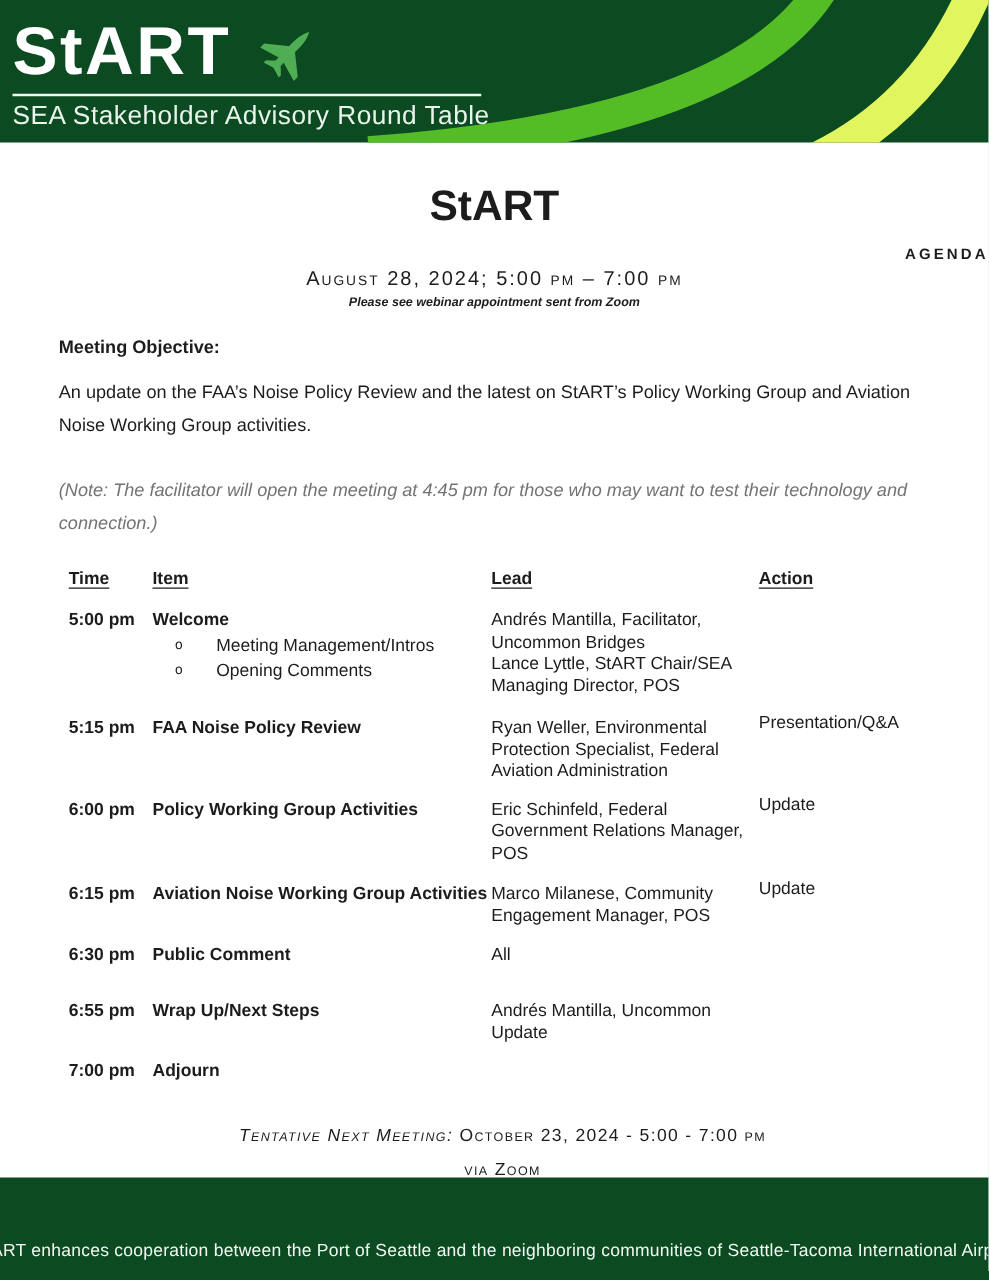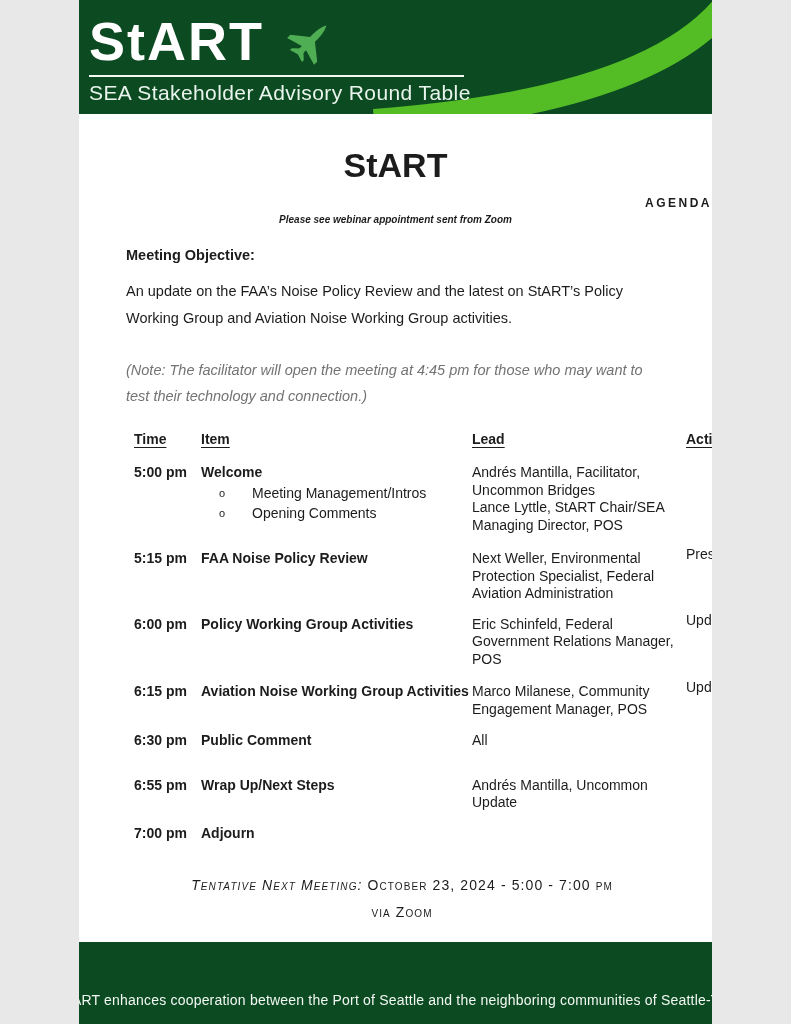--- a/index.html
+++ b/index.html
@@ -1,18 +1,18 @@
 <!DOCTYPE html>
 <html><head>
 <meta charset="utf-8">
 <style>
   * { margin:0; padding:0; box-sizing:border-box; }
   html,body { background:#e8e8e8; }
   .page {
-    position:relative; width:633px; height:1024px; margin:0 auto;
+    position:relative; width:791px; height:1024px; margin:0 auto;
     background:#ffffff; overflow:hidden;
     font-family:"Liberation Sans", sans-serif; color:#1c1c1c;
   }
 
   
   .banner {
     position:absolute; top:0; left:0; width:791px; height:114px;
     background:#0c4a21; overflow:hidden;
   }
   .banner svg.curves { position:absolute; top:0; left:0; }
@@ -88,20 +88,21 @@
       </div>
       <div class="logo-rule"></div>
       <div class="tagline">SEA Stakeholder Advisory Round Table</div>
     </div>
   </div>
 
   <div style="height:114px;"></div>
 
   <div class="doc-title">StART</div>
   <div class="doc-sub">AGENDA</div>
+  <div class="doc-date">August 28, 2024; 5:00 pm – 7:00 pm</div>
   <div class="doc-webinar">Please see webinar appointment sent from Zoom</div>
 
   <div class="content">
     <div class="objective-label">Meeting Objective:</div>
     <div class="objective-text">An update on the FAA’s Noise Policy Review and the latest on StART’s Policy Working Group and Aviation Noise Working Group activities.</div>
     <div class="note-text">(Note: The facilitator will open the meeting at 4:45 pm for those who may want to test their technology and connection.)</div>
   </div>
 
   <div class="agenda-table">
 
@@ -133,21 +134,21 @@
       </div>
       <div class="cell-action"></div>
     </div>
 
     <div class="trow r1">
       <div class="cell-time">5:15 pm</div>
       <div class="cell-item">
         <div class="item-title">FAA Noise Policy Review</div>
       </div>
       <div class="cell-lead">
-        <div>Next Weller, Environmental</div>
+        <div>Ryan Weller, Environmental</div>
         <div>Protection Specialist, Federal</div>
         <div>Aviation Administration</div>
       </div>
       <div class="cell-action">Presentation/Q&amp;A</div>
     </div>
 
     <div class="trow r2">
       <div class="cell-time">6:00 pm</div>
       <div class="cell-item">
         <div class="item-title">Policy Working Group Activities</div>

